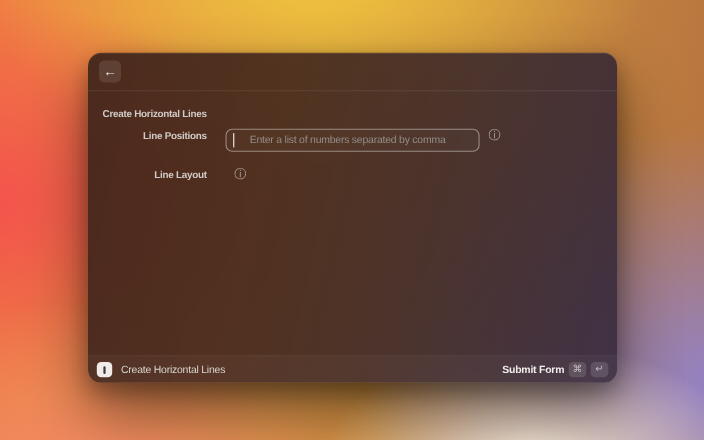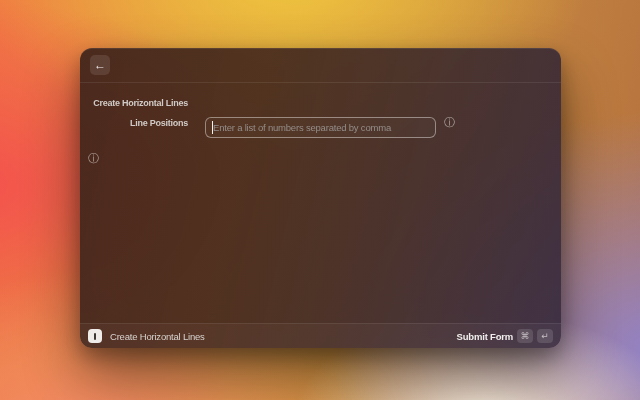--- a/index.html
+++ b/index.html
@@ -55,21 +55,21 @@
   }
   .desc {
     max-width: 235px; color: #e6e1de; line-height: 13px;
   }
   .input-wrap { position: relative; }
   .text-input {
     width: 231px; height: 21px; border-radius: 6px;
     background: rgba(255,255,255,0.02);
     border: 1px solid rgba(255,255,255,0.16);
     color: #eceae8; font-size: 9.5px; letter-spacing: -0.2px;
-    padding: 0 7px; outline: none;
+    padding: 0 21px; outline: none;
     font-family: "Liberation Sans", "DejaVu Sans", sans-serif;
   }
   .text-input::placeholder { color: #948d8a; opacity: 1; }
   .text-input.focused { border-color: rgba(255,255,255,0.42); }
   .caret {
     position: absolute; left: 7px; top: 4px; width: 1px; height: 13px;
     background: #f4f1ef;
   }
   .info-icon {
     margin-left: 8px; color: rgba(255,255,255,0.55);
@@ -123,20 +123,21 @@
     <div class="form-row">
       <div class="label-col">Line Positions</div>
       <div class="input-wrap">
         <input class="text-input focused" type="text" placeholder="Enter a list of numbers separated by comma" style="">
         <span class="caret"></span>
       </div>
       <span class="info-icon">ⓘ</span>
     </div>
 
     <div class="form-row">
+      <div class="label-col">Line Layout</div>
       <span class="info-icon">ⓘ</span>
     </div>
 
   </div>
 
   <div class="win-footer">
     <span class="ext-icon">
         <span class="bar"></span>
       </span>
     <span class="footer-cmd">Create Horizontal Lines</span>

